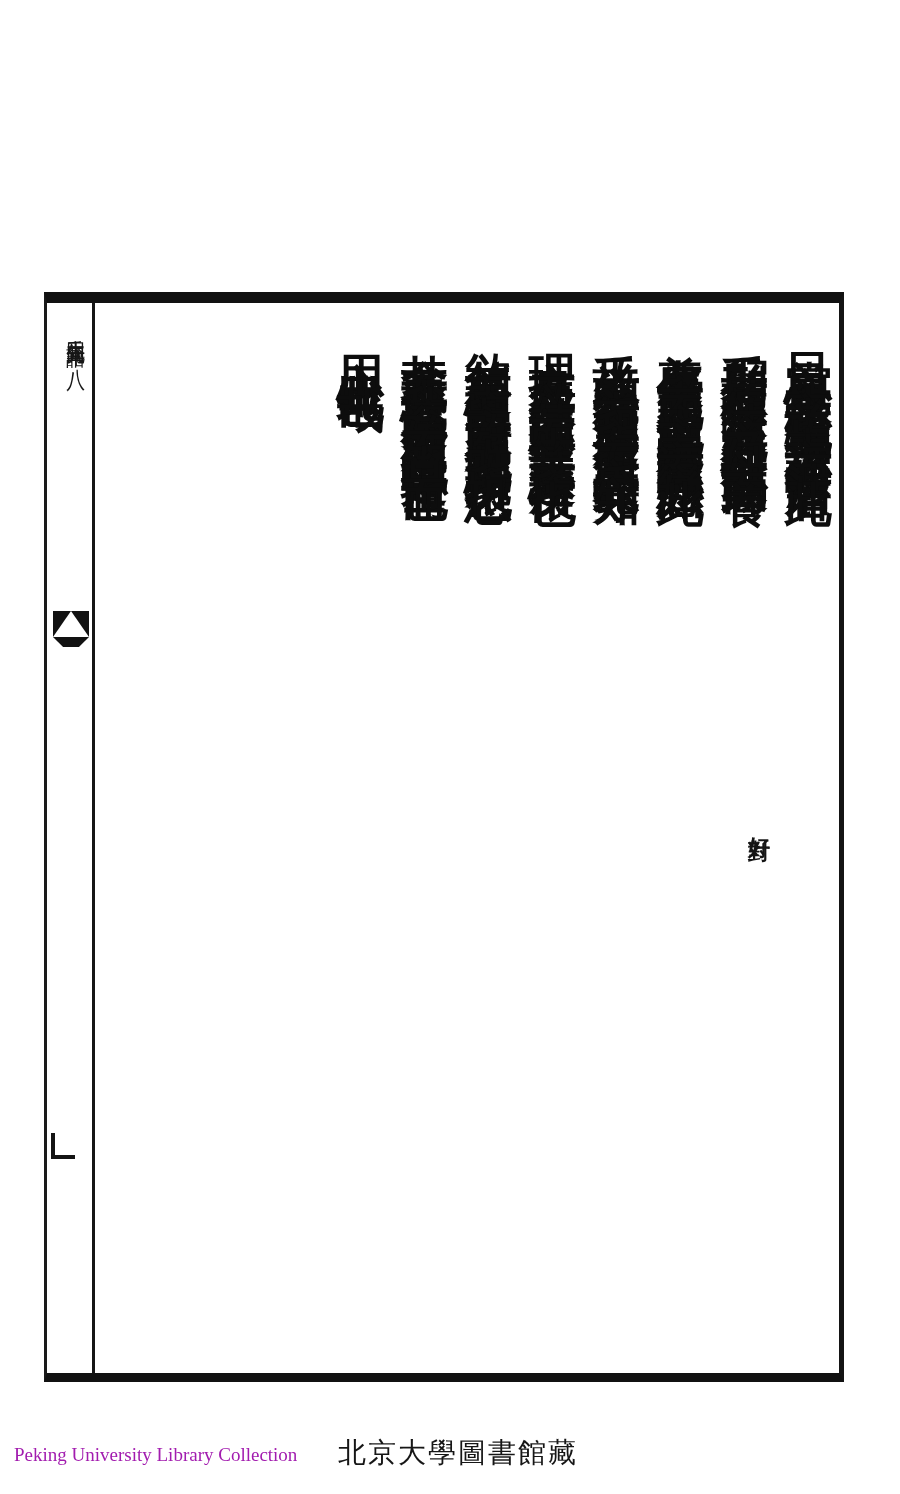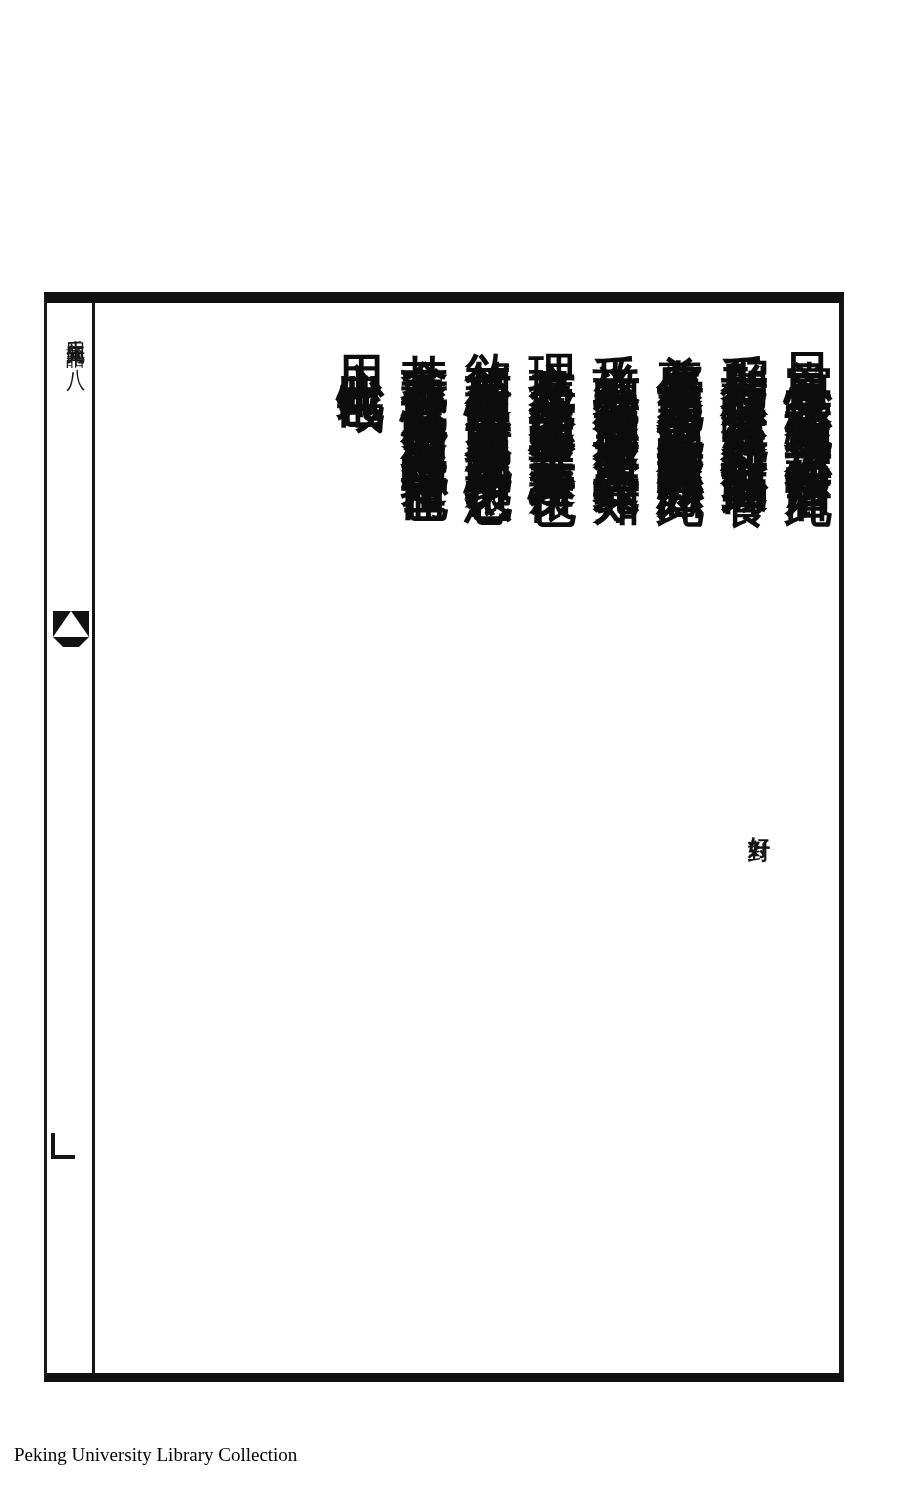--- a/index.html
+++ b/index.html
@@ -163,21 +163,21 @@
     top: 1420px;
     width: 900px;
     height: 74px;
     background: #ffffff;
   }
   #credit-en {
     position: absolute;
     left: 14px;
     top: 24px;
     font-size: 19px;
-    color: #000000;
+    color: #a21caf;
     font-family: "Liberation Serif", serif;
   }
   #credit-zh {
     position: absolute;
     left: 338px;
     top: 14px;
     font-size: 28px;
     color: #161616;
     letter-spacing: 2px;
     font-family: "DejaVu Serif", "Liberation Serif", serif;
@@ -209,13 +209,14 @@
     <div class="col">其舍我而去我之懷矣自貽伊戚不知也噫曾是士也而</div>
     <div class="col short">用心出此也哉</div>
   </div>
 
   <div class="note-col">好對</div>
 
 </div>
 
 <div id="credit">
   <span id="credit-en">Peking University Library Collection</span>
+  <span id="credit-zh">北京大學圖書館藏</span>
 </div>
 
 </body></html>

